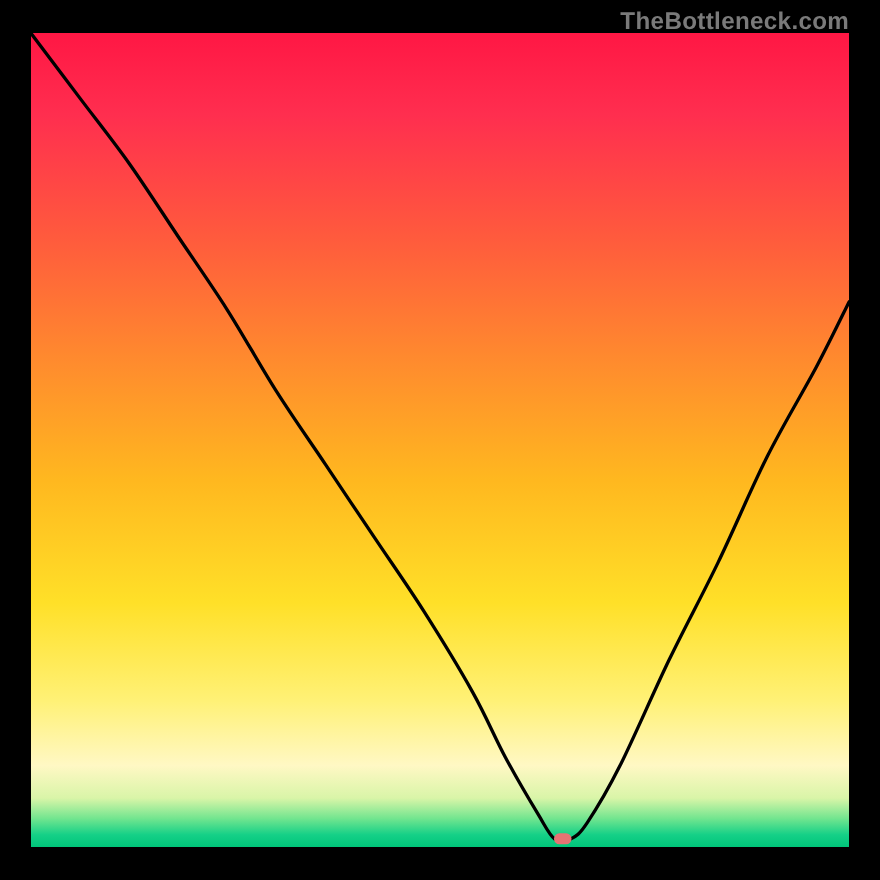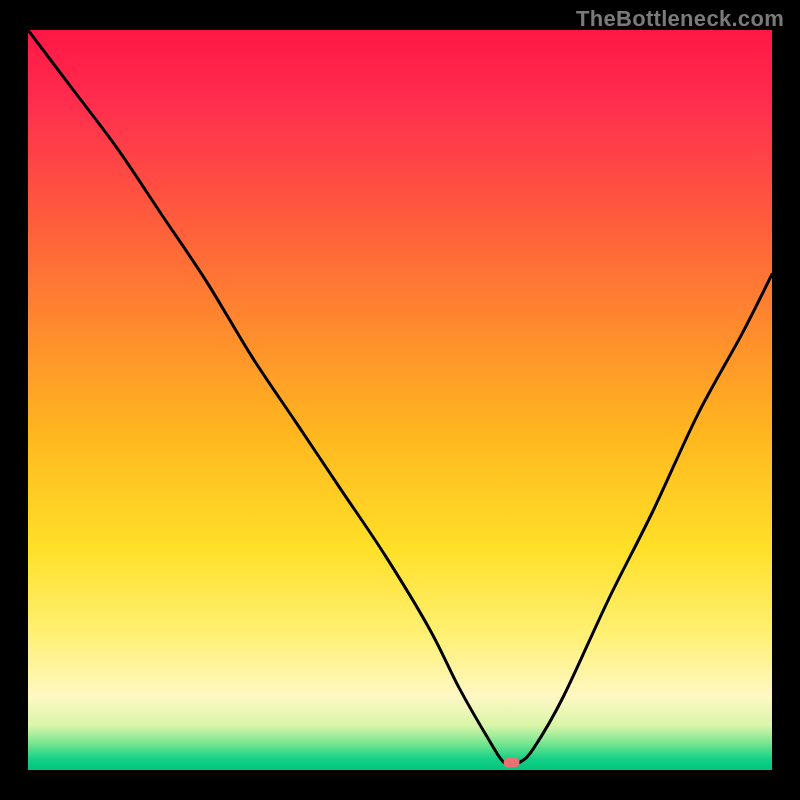--- a/index.html
+++ b/index.html
@@ -13,21 +13,21 @@
   }
   .frame {
     position: relative;
     width: 800px;
     height: 800px;
     background: #000;
   }
   .watermark {
     position: absolute;
     top: 6px;
-    right: 16px;
+    right: 28px;
     color: #7a7a7a;
     font-size: 22px;
     font-weight: 600;
     letter-spacing: 0.3px;
     user-select: none;
   }
   .plot-area {
     position: absolute;
     left: 28px;
     top: 30px;

